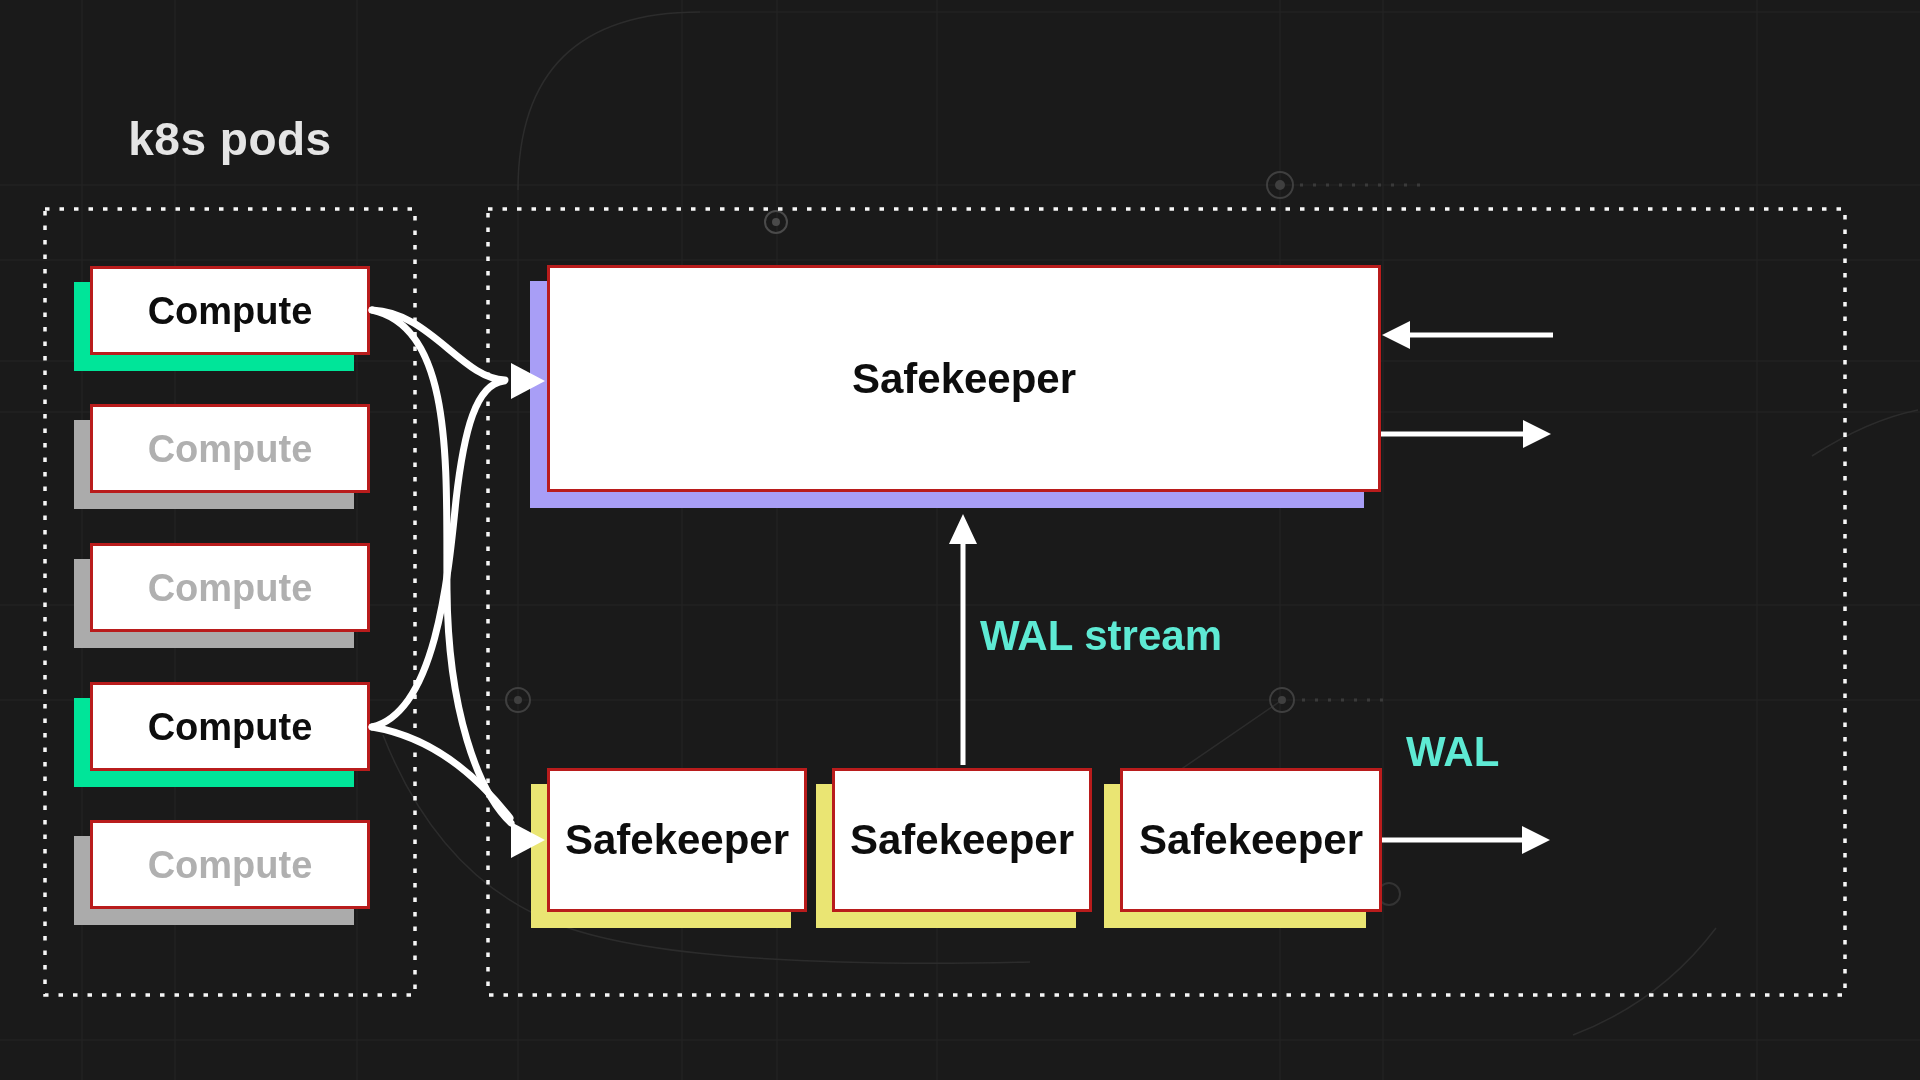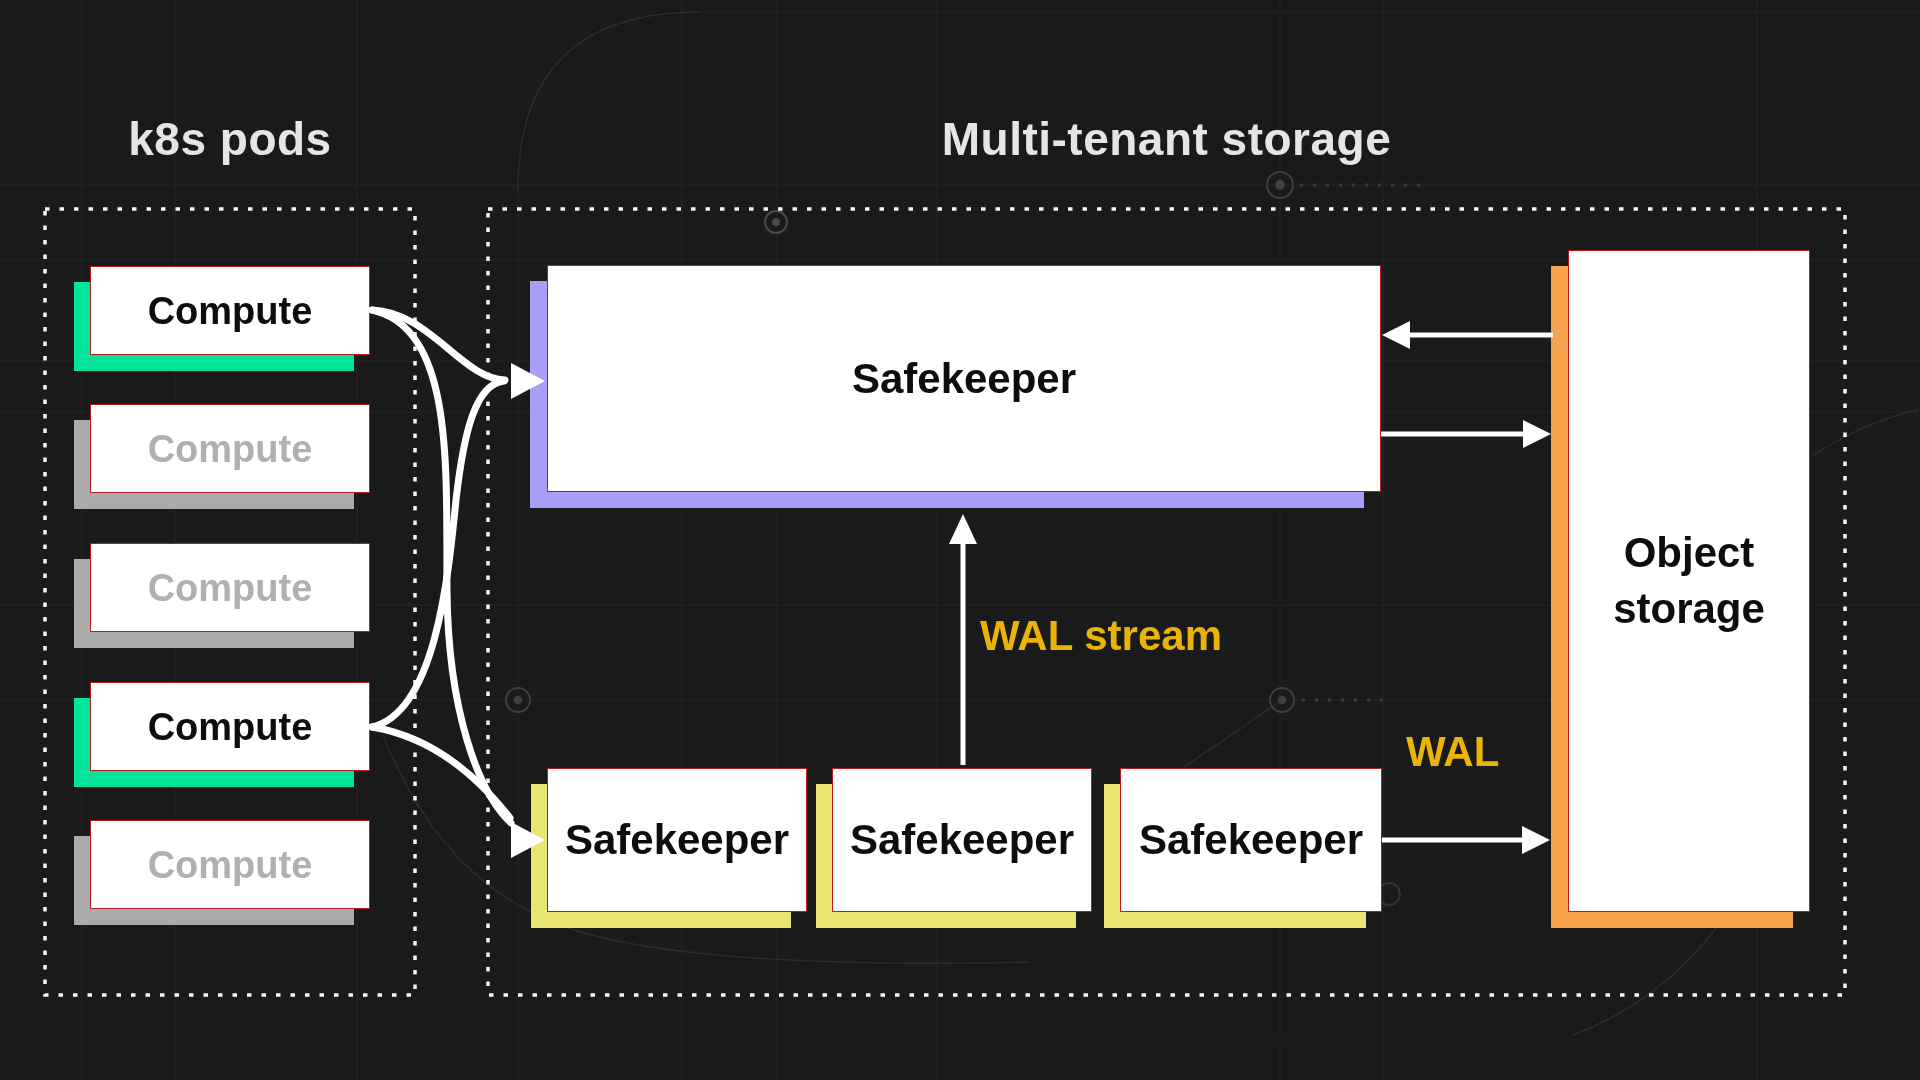--- a/index.html
+++ b/index.html
@@ -22,33 +22,33 @@
     text-align:center;letter-spacing:0.5px;
   }
 
   .node{position:absolute;}
   .node .accent{
     position:absolute;left:-16px;top:16px;width:100%;height:100%;
   }
   .node .face{
     position:relative;width:100%;height:100%;
     background:#ffffff;
-    border:1px solid #b91c1c;
+    border:3px solid #b91c1c;
     box-sizing:border-box;
     display:flex;align-items:center;justify-content:center;
     text-align:center;
   }
   .node .label{
     font-weight:700;font-size:42px;color:#0d0d0d;line-height:56px;
   }
   .compute .label{font-size:38px;}
   .compute.inactive .label{color:#b0b0b0;}
 
   .edge-label{
-    position:absolute;font-weight:700;font-size:42px;color:#eab308;
+    position:absolute;font-weight:700;font-size:42px;color:#5eead4;
   }
 </style>
 </head>
 <body style="background: rgb(26, 26, 26);">
 
 <svg id="deco" class="layer" viewBox="0 0 1920 1080" xmlns="http://www.w3.org/2000/svg">
 
   <g stroke="#242424" stroke-width="1">
     <line x1="82" y1="0" x2="82" y2="1080"></line>
     <line x1="175" y1="0" x2="175" y2="1080"></line>
@@ -150,26 +150,20 @@
         <span class="label">Safekeeper</span>
       </div>
   </div>
   <div class="node" style="left:1120px;top:768px;width:262px;height:144px;">
     <div class="accent" style="background: rgb(234, 229, 115);"></div>
     <div class="face">
         <span class="label">Safekeeper</span>
       </div>
   </div>
 
-  <div class="node" style="left:1568px;top:250px;width:242px;height:662px;">
-    <div class="accent" style="left: -17px; background: rgb(247, 162, 77);"></div>
-    <div class="face">
-        <span class="label" style="width:170px;">Object storage</span>
-      </div>
-  </div>
 </div>
 
 <svg id="arrows" class="layer" viewBox="0 0 1920 1080" xmlns="http://www.w3.org/2000/svg">
   <g stroke="#ffffff" stroke-width="7" fill="none" stroke-linecap="round">
     <path d="M 372 310 C 430 312 462 379 505 380"></path>
     <path d="M 372 310 C 455 328 446 470 447 590 C 448 710 478 792 511 823"></path>
     <path d="M 372 727 C 435 712 448 580 456 500 C 464 430 476 384 504 381"></path>
     <path d="M 372 727 C 438 738 482 782 510 818"></path>
   </g>
   <polygon points="545,381 511,363 511,399" fill="#ffffff"></polygon>
@@ -182,16 +176,15 @@
     <line x1="963" y1="765" x2="963" y2="542"></line>
   </g>
   <polygon points="1382,335 1410,321 1410,349" fill="#ffffff"></polygon>
   <polygon points="1551,434 1523,420 1523,448" fill="#ffffff"></polygon>
   <polygon points="1550,840 1522,826 1522,854" fill="#ffffff"></polygon>
   <polygon points="963,514 949,544 977,544" fill="#ffffff"></polygon>
 </svg>
 
 <div id="text-layer" class="layer">
   <div class="section-title" style="left:45px;top:112px;width:370px;">k8s pods</div>
-  <div class="section-title" style="left:488px;top:112px;width:1357px;">Multi-tenant storage</div>
   <div class="edge-label" style="left:980px;top:612px;">WAL stream</div>
   <div class="edge-label" style="left:1406px;top:728px;text-align:right;">WAL</div>
 </div>
 
 </body></html>

